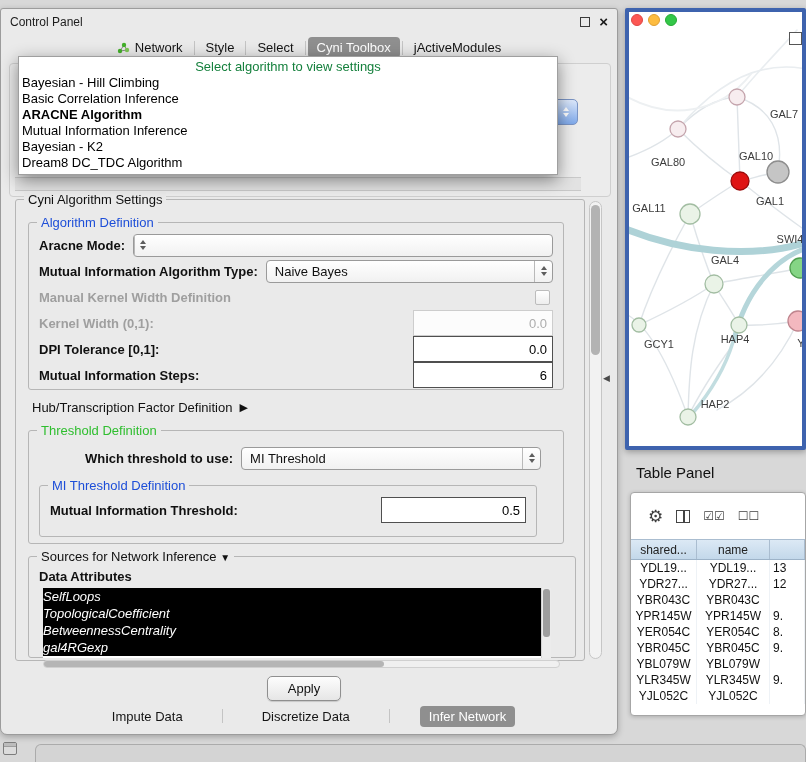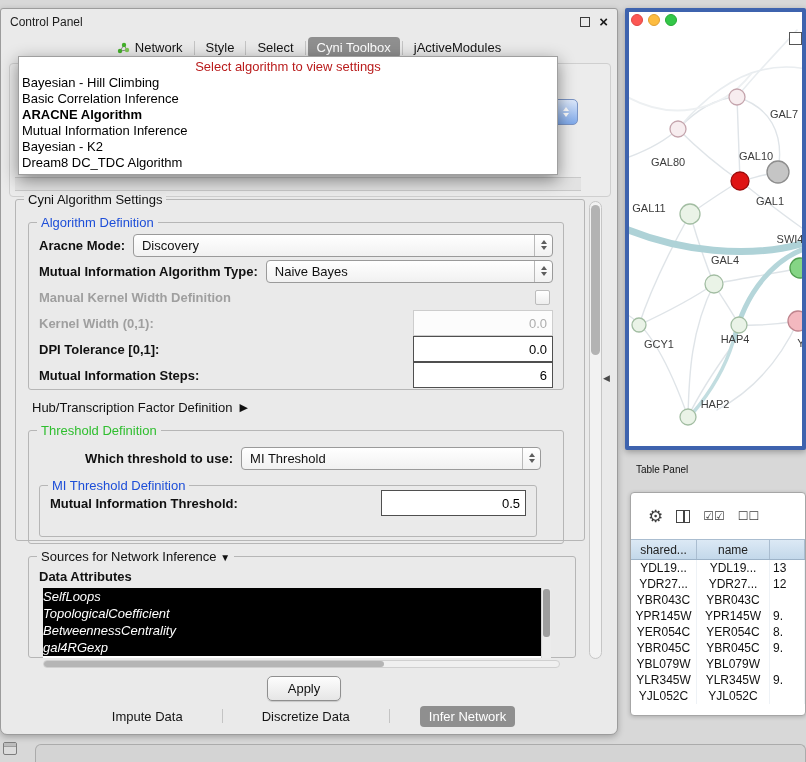--- a/index.html
+++ b/index.html
@@ -23,29 +23,29 @@
   .hidden-band{position:absolute;left:14px;top:168px;width:566px;height:12px;background:#e2e2e2;
                border-top:1px solid #c9c9c9;border-bottom:1px solid #c9c9c9;}
   .combo-sliver{position:absolute;left:552px;top:90px;width:25px;height:26px;border:1px solid #7a94c4;border-radius:5px;
                 background:linear-gradient(#dce8fb,#7fa9ea);display:flex;flex-direction:column;justify-content:center;box-sizing:border-box;}
   .combo-sliver i{display:block;width:0;height:0;border-left:3px solid transparent;border-right:3px solid transparent;margin:1px auto;}
   .combo-sliver .up{border-bottom:4px solid #fff;}
   .combo-sliver .dn{border-top:4px solid #fff;}
   
   .popup{position:absolute;left:18px;top:56px;width:540px;background:#fff;border:1px solid #9f9f9f;
          box-shadow:0 5px 16px rgba(0,0,0,.45);z-index:40;padding:1px 0 3px;box-sizing:border-box;}
-  .popup-header{font-size:13px;color:#b91c1c;text-align:center;height:17px;line-height:17px;}
+  .popup-header{font-size:13px;color:#15803d;text-align:center;height:17px;line-height:17px;}
   .popup-item{font-size:13px;height:16px;line-height:16px;padding-left:3px;color:#000;}
   .popup-item.sel{font-weight:bold;}
   
   .group{position:absolute;border:1px solid #b6b6b6;border-radius:3px;box-sizing:border-box;}
   .gtitle{position:absolute;top:-8px;left:8px;background:#eaeaea;padding:0 4px;font-size:13px;white-space:nowrap;}
   .t-blue{color:#1d4ed8;}
   .t-green{color:#2fbe2f;}
-  #settings-group{left:14px;top:190px;width:570px;height:342px;}
+  #settings-group{left:14px;top:190px;width:570px;height:462px;}
   #algdef{left:12px;top:22px;width:536px;height:168px;padding-top:9px;}
   .frow{display:flex;align-items:center;height:26px;gap:8px;padding:0 10px 0 10px;}
   .frow label{font-weight:bold;font-size:13px;color:#101010;white-space:nowrap;}
   .frow .sp{flex:1;}
   .disabled-label{color:#9f9f9f !important;}
   .combo{height:23px;background:linear-gradient(#ffffff,#f1f1f1);border:1px solid #9a9a9a;border-radius:4px;
          display:flex;align-items:center;box-sizing:border-box;}
   .combo.grow{flex:1;}
   .combo .val{flex:1;padding:0 8px;font-size:13px;white-space:nowrap;overflow:hidden;}
   .combo .arrows{width:17px;align-self:stretch;border-left:1px solid #b9b9b9;display:flex;flex-direction:column;
@@ -55,21 +55,21 @@
   .combo .arrows .dn{border-top:4px solid #5d5d5d;}
   .tinput{width:140px;height:20px;border:1px solid #4f4f4f;font:13px "Liberation Sans",sans-serif;text-align:right;
           padding:12px 5px;background:#fff;box-sizing:border-box;}
   .tinput.dis{border-color:#cdcdcd;color:#adadad;background:#fcfcfc;}
   .checkbox{width:13px;height:13px;border:1px solid #bcbcbc;background:linear-gradient(#fff,#ededed);border-radius:2px;margin-right:3px;}
   .hubrow{position:absolute;left:16px;top:200px;display:flex;align-items:center;gap:7px;font-size:13px;color:#111;}
   .hubrow .arr{font-size:11px;color:#111;}
   #threshold{left:12px;top:230px;width:536px;height:114px;}
   #threshold .frow{margin-top:14px;padding-left:56px;}
   #mithresh{left:10px;top:54px;right:26px;height:50px;position:absolute;border:1px solid #b6b6b6;border-radius:3px;}
-  #mithresh .frow{margin-top:4px;padding:0 10px;}
+  #mithresh .frow{margin-top:11px;padding:0 10px;}
   #sources{left:12px;top:356px;width:548px;height:102px;}
   #sources .dattr{font-weight:bold;font-size:13px;margin:12px 0 4px 10px;}
   .attrlist{position:relative;margin-left:14px;width:508px;height:70px;background:#fff;overflow:hidden;}
   .attr-item{height:17px;line-height:17px;background:#000000;color:#fff;font-size:13px;font-style:italic;}
   .vscroll-inner{position:absolute;right:0;top:0;bottom:0;width:9px;background:#ececec;border-left:1px solid #d2d2d2;}
   .vscroll-inner .thumb{position:absolute;left:1px;top:1px;width:7px;height:48px;background:#9e9e9e;border-radius:3px;}
   .hscroll{margin:2px 0 0 14px;width:517px;height:8px;background:#f0f0f0;border:1px solid #d0d0d0;border-radius:4px;box-sizing:border-box;}
   .hscroll .thumb{width:340px;height:6px;background:#b5b5b5;border-radius:3px;}
   .outer-scroll{position:absolute;left:588px;top:192px;width:13px;height:458px;background:#f2f2f2;
                 border:1px solid #c6c6c6;border-radius:7px;box-sizing:border-box;}
@@ -82,21 +82,21 @@
   #netwin{position:absolute;left:625px;top:8px;width:181px;height:442px;border:4px solid #3e63ae;border-radius:2px;
           background:#fff;box-sizing:border-box;overflow:hidden;box-shadow:0 2px 6px rgba(0,0,0,.3);}
   .light{position:absolute;top:2px;width:12px;height:12px;border-radius:50%;z-index:6;box-sizing:border-box;}
   .light.red{left:2px;background:#fc5753;border:1px solid #df4744;}
   .light.yellow{left:19px;background:#fdbc40;border:1px solid #de9f34;}
   .light.green{left:36px;background:#33c748;border:1px solid #27aa35;}
   .netcorner{position:absolute;left:160px;top:20px;width:11px;height:11px;background:#fff;border:1px solid #555;z-index:6;}
   #net-svg{position:absolute;left:0;top:0;}
   .nlabel{font:11px "Liberation Sans",sans-serif;fill:#3c3c3c;}
   
-  .tp-label{position:absolute;left:636px;top:464px;font-size:10px;color:#111;}
+  .tp-label{position:absolute;left:636px;top:464px;font-size:15px;color:#111;}
   #tablewin{position:absolute;left:630px;top:492px;width:176px;height:224px;background:#fff;border:1px solid #a6a6a6;
             border-radius:4px;box-sizing:border-box;overflow:hidden;box-shadow:0 1px 4px rgba(0,0,0,.2);}
   .ttoolbar{height:46px;display:flex;align-items:center;gap:13px;padding-left:17px;}
   .gear{font-size:17px;color:#3c3c3c;line-height:1;}
   .colicon{width:14px;height:13px;border:1.5px solid #444;box-sizing:border-box;position:relative;background:#fff;}
   .colicon:before{content:"";position:absolute;left:50%;top:0;bottom:0;width:1.5px;background:#444;}
   .ckpair{font-size:12px;color:#3f3f3f;letter-spacing:0px;white-space:nowrap;}
   .thead{display:flex;height:19px;background:linear-gradient(#dce9f5,#c3d8ea);
          border-top:1px solid #aabdd0;border-bottom:1px solid #9db3c8;}
   .th{font-size:12px;color:#222;display:flex;align-items:center;justify-content:center;border-right:1px solid #aabdd0;box-sizing:border-box;}
@@ -165,21 +165,20 @@
     <div class="hidden-band"></div>
 
     <div id="settings-group" class="group">
       <span class="gtitle">Cyni Algorithm Settings</span>
 
       <div id="algdef" class="group">
         <span class="gtitle t-blue">Algorithm Definition</span>
         <div class="frow">
           <label>Aracne Mode:</label>
           <div class="combo grow">
-            <span class="val">Discovery</span>
             <span class="arrows">
                 <i class="up"></i>
                 <i class="dn"></i>
               </span>
           </div>
         </div>
         <div class="frow">
           <label>Mutual Information Algorithm Type:</label>
           <div class="combo grow">
             <span class="val">Naive Bayes</span>

